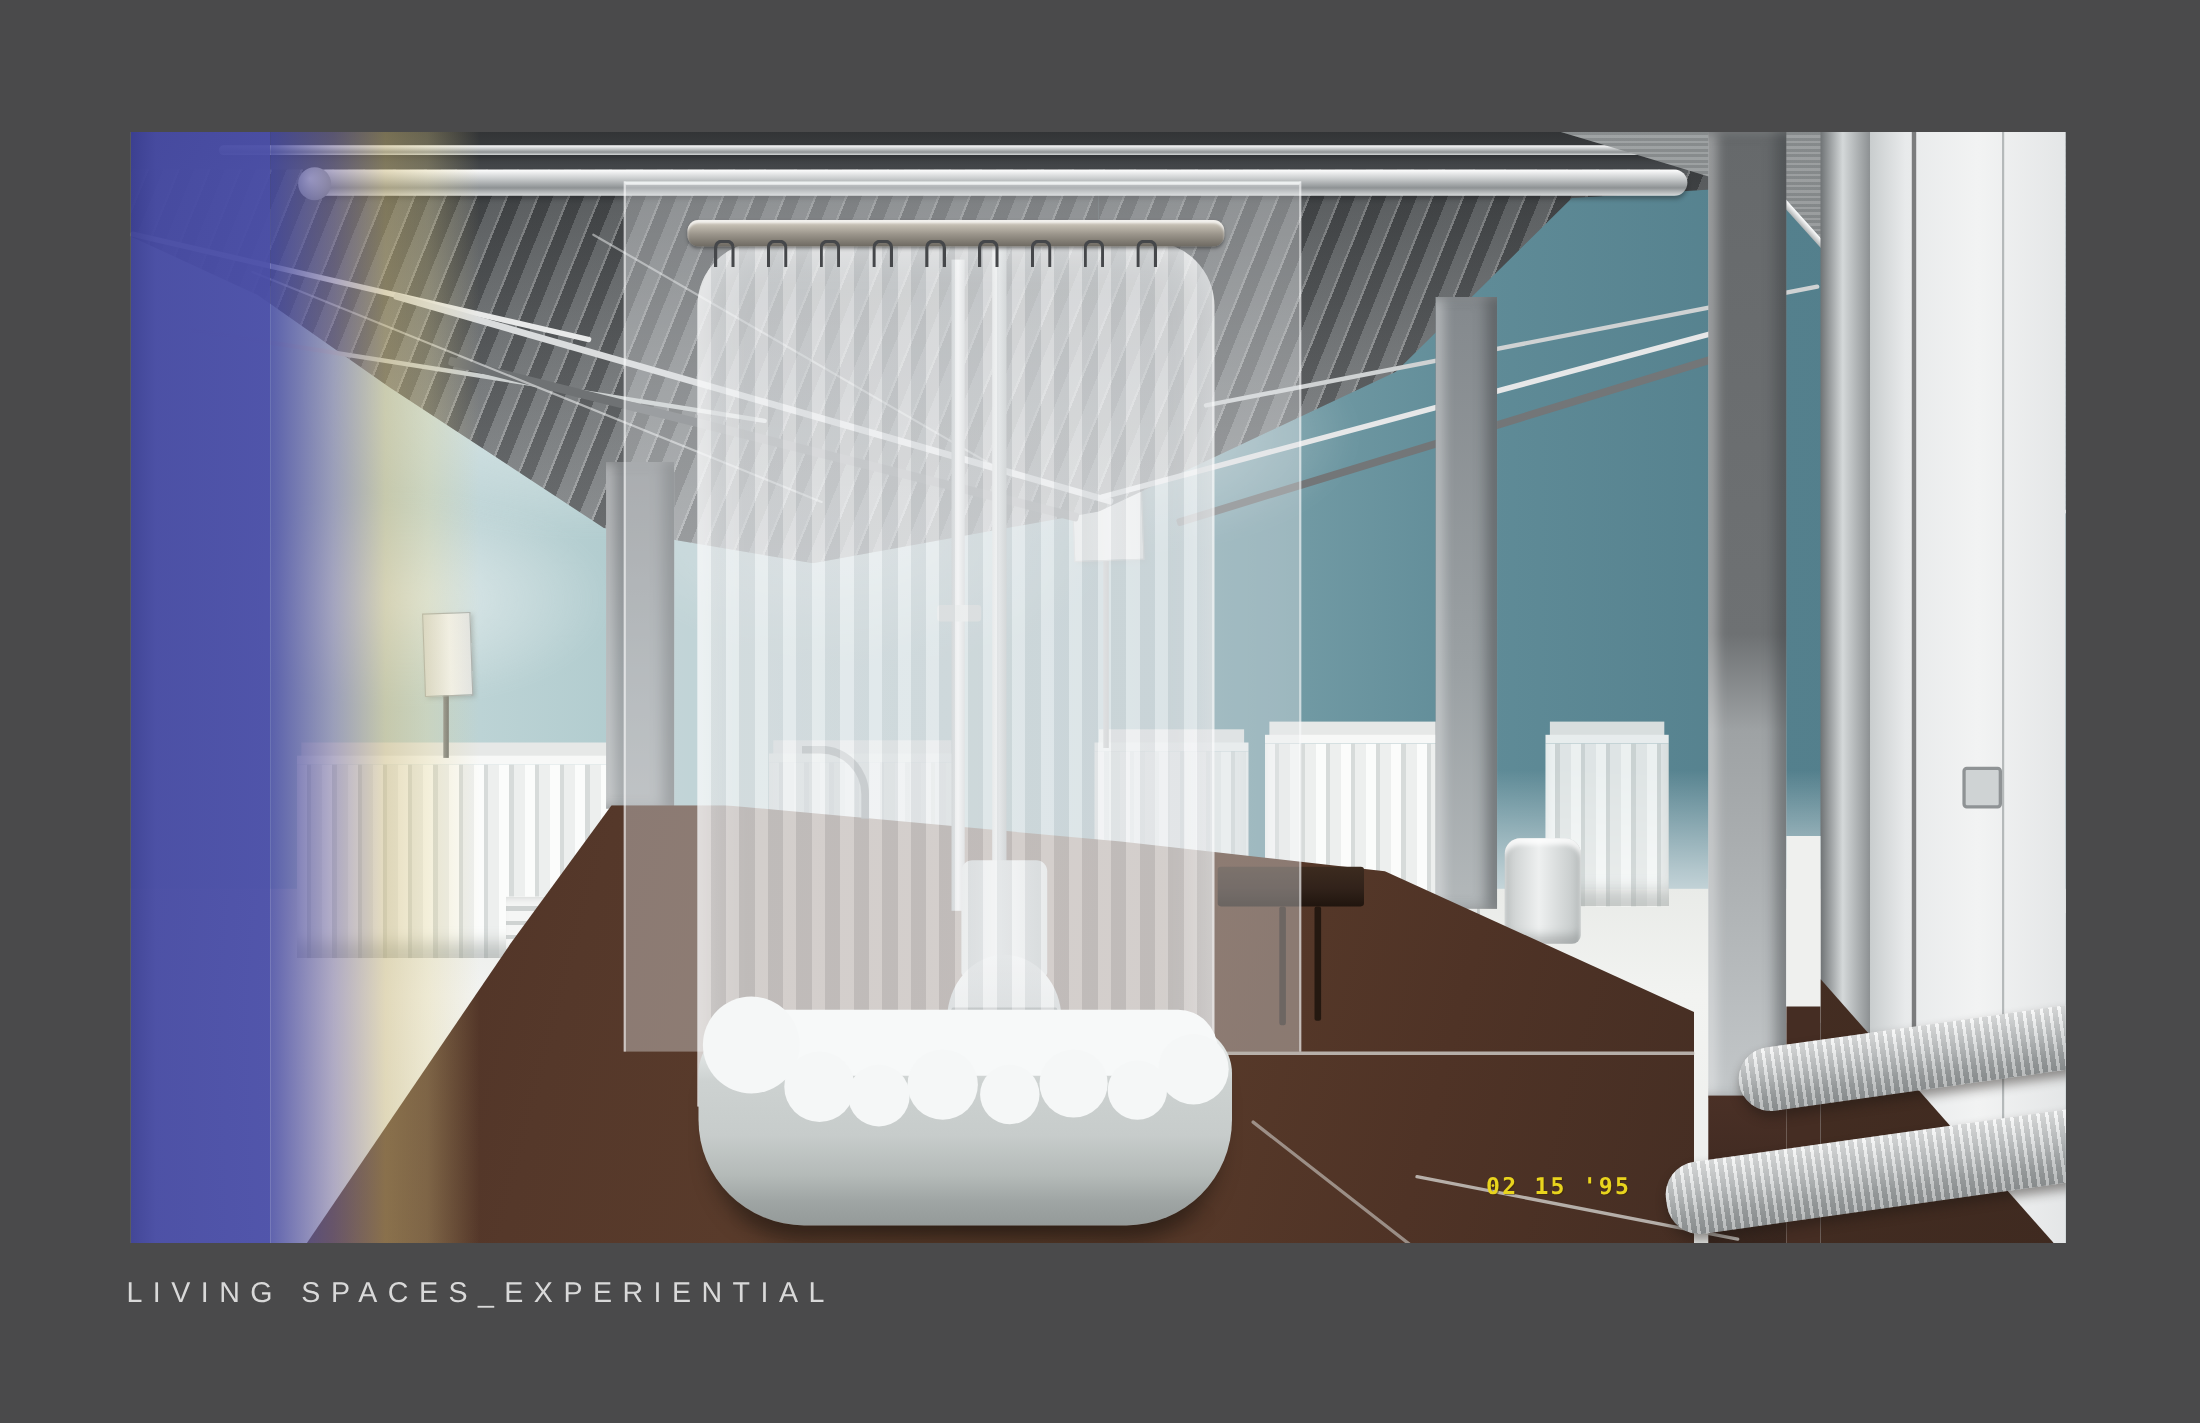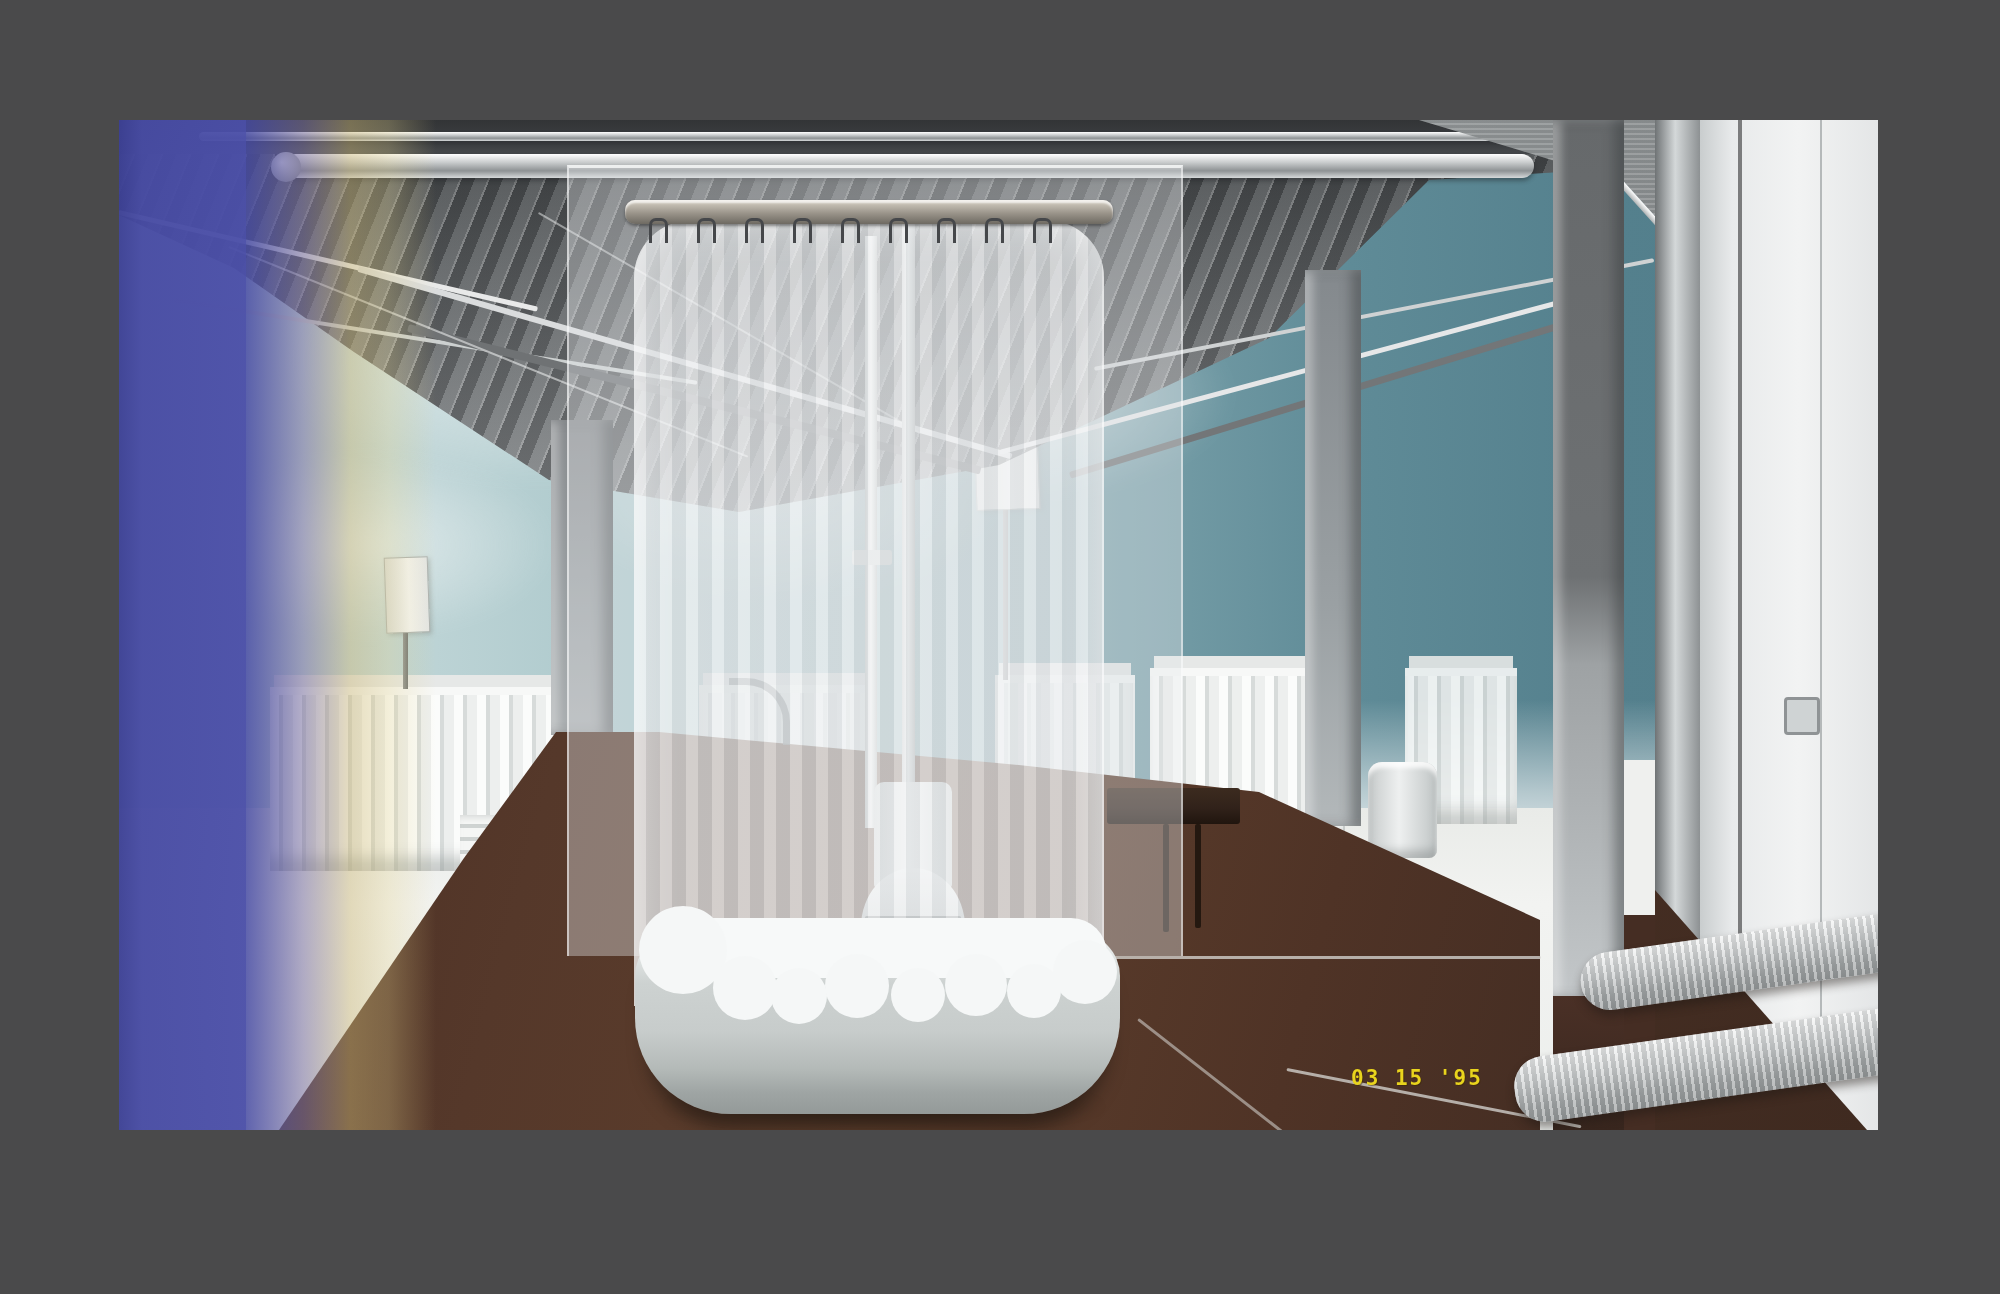--- a/index.html
+++ b/index.html
@@ -168,16 +168,17 @@
     <div class="abs fc" style="left:826px;top:834px;width:62px;height:62px;"></div>
     <div class="abs fc" style="left:888px;top:844px;width:54px;height:54px;"></div>
     <div class="abs fc" style="left:934px;top:820px;width:64px;height:64px;"></div>
 
     <div class="abs pipe" style="left:1462px;top:836px;width:404px;height:58px;transform:rotate(-8deg);"></div>
     <div class="abs pipe" style="left:1396px;top:940px;width:446px;height:66px;transform:rotate(-8deg);"></div>
 
     <div class="abs bluestrip" style="left:0;top:0;width:127px;height:1010px;"></div>
     <div class="abs fade" style="left:127px;top:0;width:190px;height:1010px;"></div>
 
-    <div class="abs timestamp" style="left:1232px;top:946px;">03 15 '95</div>
+    <div class="abs timestamp" style="left:1232px;top:946px;">02 15 '95</div>
   </div>
 
+  <div class="abs caption">LIVING SPACES_EXPERIENTIAL</div>
 </div>
 
 </body></html>

